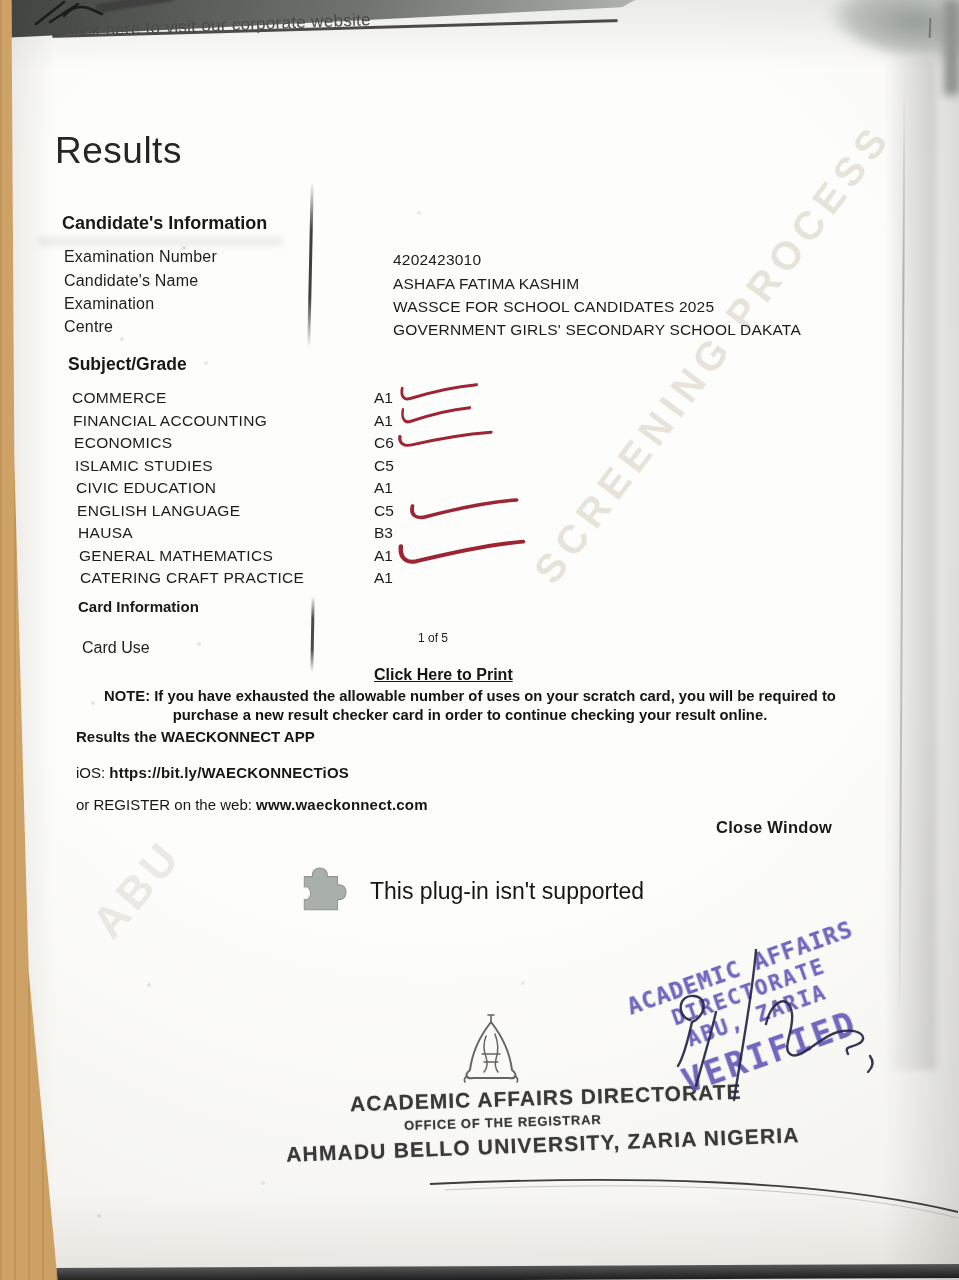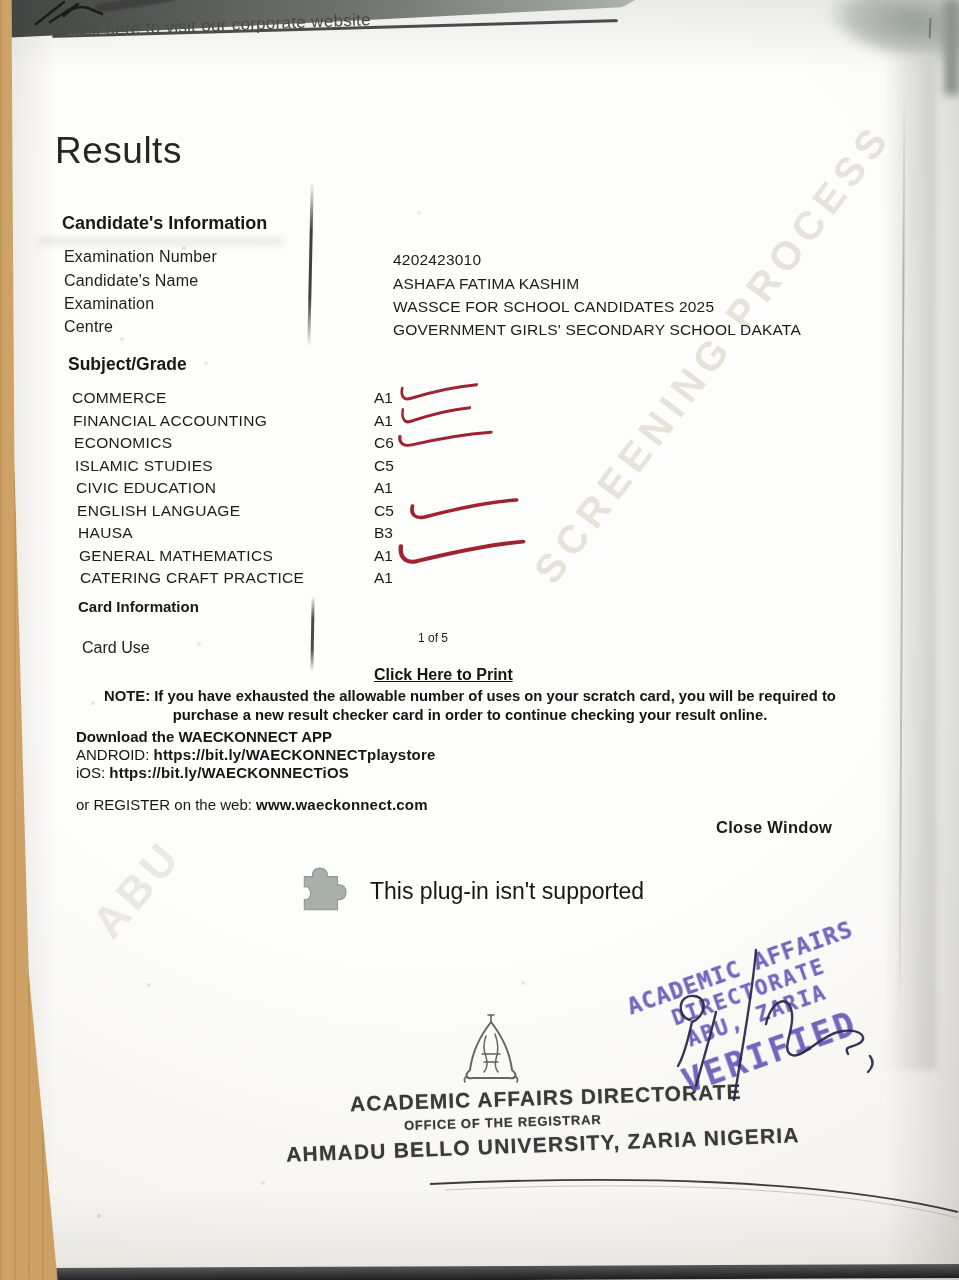--- a/index.html
+++ b/index.html
@@ -219,25 +219,21 @@
     <div id="card-use-value" class="abs">1 of 5</div>
 
     <div id="print-link" class="abs">Click Here to Print</div>
 
     <div id="note-block" class="abs">
       <span style="font-weight:900">NOTE:</span>
       <span>If you have exhausted the allowable number of uses on your scratch card, you will be required to</span><br>
       <span>purchase a new result checker card in order to continue checking your result online.</span>
     </div>
 
-    <div class="app-line" style="top:728px;font-weight:bold">Download the WAECKONNECT APP</div>
-    <div class="app-line" style="top:746px">
-      <span>ANDROID:</span>
-      <b>https://bit.ly/WAECKONNECTplaystore</b>
-    </div>
+    <div class="app-line" style="top:728px;font-weight:bold">Results the WAECKONNECT APP</div>
     <div class="app-line" style="top:764px">
       <span>iOS:</span>
       <b>https://bit.ly/WAECKONNECTiOS</b>
     </div>
     <div class="app-line" style="top:796px">
       <span>or REGISTER on the web:</span>
       <b>www.waeckonnect.com</b>
     </div>
 
     <div id="close-window-link" class="abs">Close Window</div>

